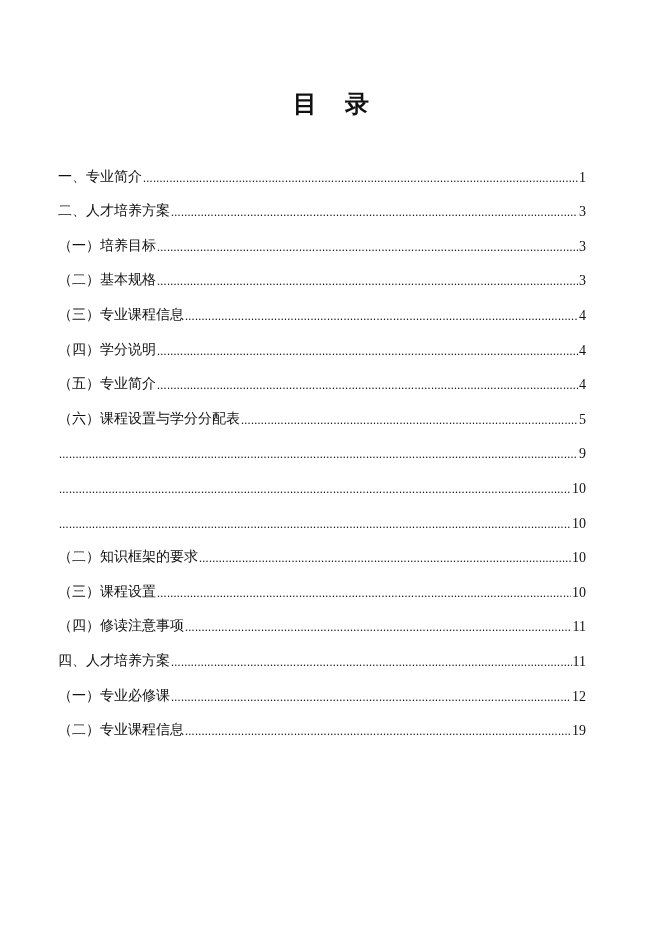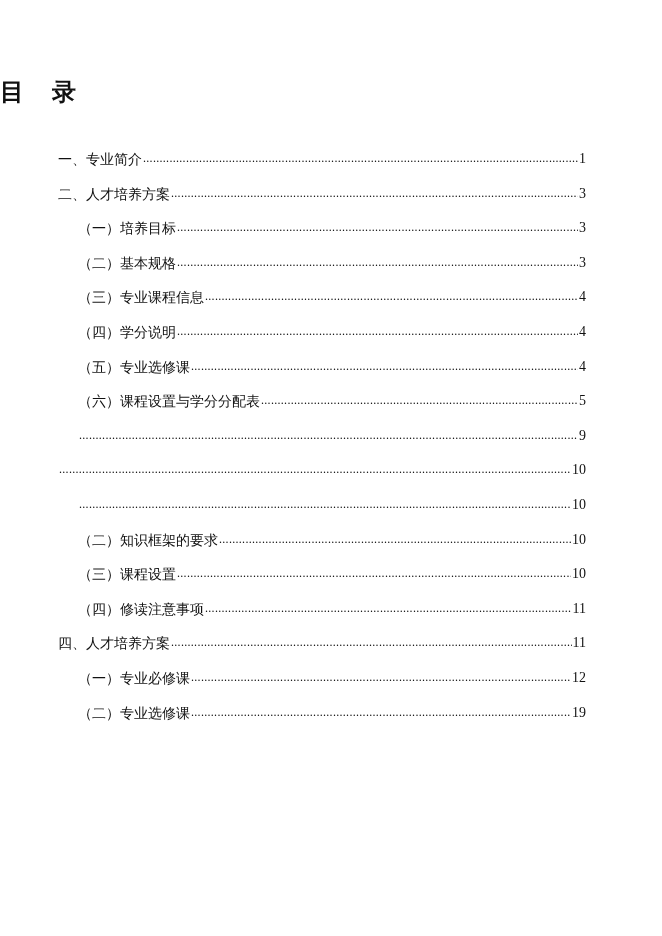--- a/index.html
+++ b/index.html
@@ -1,24 +1,24 @@
 <!DOCTYPE html>
 <html><head>
 <meta charset="utf-8">
 <style>
   html, body { margin: 0; padding: 0; background: #ffffff; }
   body { width: 662px; height: 936px; position: relative; overflow: hidden;
          font-family: "DejaVu Serif", "Liberation Serif", serif; color: #111; }
-  .title { position: absolute; top: 76px; left: 0; width: 662px; text-align: left;
+  .title { position: absolute; top: 88px; left: 0; width: 662px; text-align: center;
            font-size: 24px; font-weight: bold; letter-spacing: 0; }
   .title span { display: inline-block; }
   .title .gap { width: 28px; }
   .toc { position: absolute; top: 151px; left: 58px; width: 528px; }
-  .row { display: flex; align-items: flex-start; height: 34.6px; font-size: 14px; }
-  .row.sub { padding-left: 0; margin-left: 20px; }
+  .row { display: flex; align-items: flex-end; height: 34.6px; font-size: 14px; }
+  .row.sub { padding-left: 0; }
   .label { white-space: nowrap; }
   .dots { flex: 1; overflow: hidden; white-space: nowrap; margin: 0 1px;
           font-family: "Liberation Serif", serif; font-size: 12px; letter-spacing: 0.3px; }
   .dots::after { content: "................................................................................................................................................................................................................................"; }
   .page { white-space: nowrap; font-family: "Liberation Serif", serif; font-size: 14px; }
 </style>
 </head>
 <body>
 
 <div class="title">
@@ -50,21 +50,21 @@
       <span class="label">（三）专业课程信息</span>
       <span class="dots"></span>
       <span class="page">4</span>
     </div>
   <div class="row sub">
       <span class="label">（四）学分说明</span>
       <span class="dots"></span>
       <span class="page">4</span>
     </div>
   <div class="row sub">
-      <span class="label">（五）专业选修课</span>
+      <span class="label">（五）专业简介</span>
       <span class="dots"></span>
       <span class="page">4</span>
     </div>
   <div class="row sub">
       <span class="label">（六）课程设置与学分分配表</span>
       <span class="dots"></span>
       <span class="page">5</span>
     </div>
   <div class="row sub">
       <span class="dots"></span>
@@ -97,17 +97,17 @@
       <span class="label">四、人才培养方案</span>
       <span class="dots"></span>
       <span class="page">11</span>
     </div>
   <div class="row sub">
       <span class="label">（一）专业必修课</span>
       <span class="dots"></span>
       <span class="page">12</span>
     </div>
   <div class="row sub">
-      <span class="label">（二）专业选修课</span>
+      <span class="label">（二）专业课程信息</span>
       <span class="dots"></span>
       <span class="page">19</span>
     </div>
 </div>
 
 </body></html>

